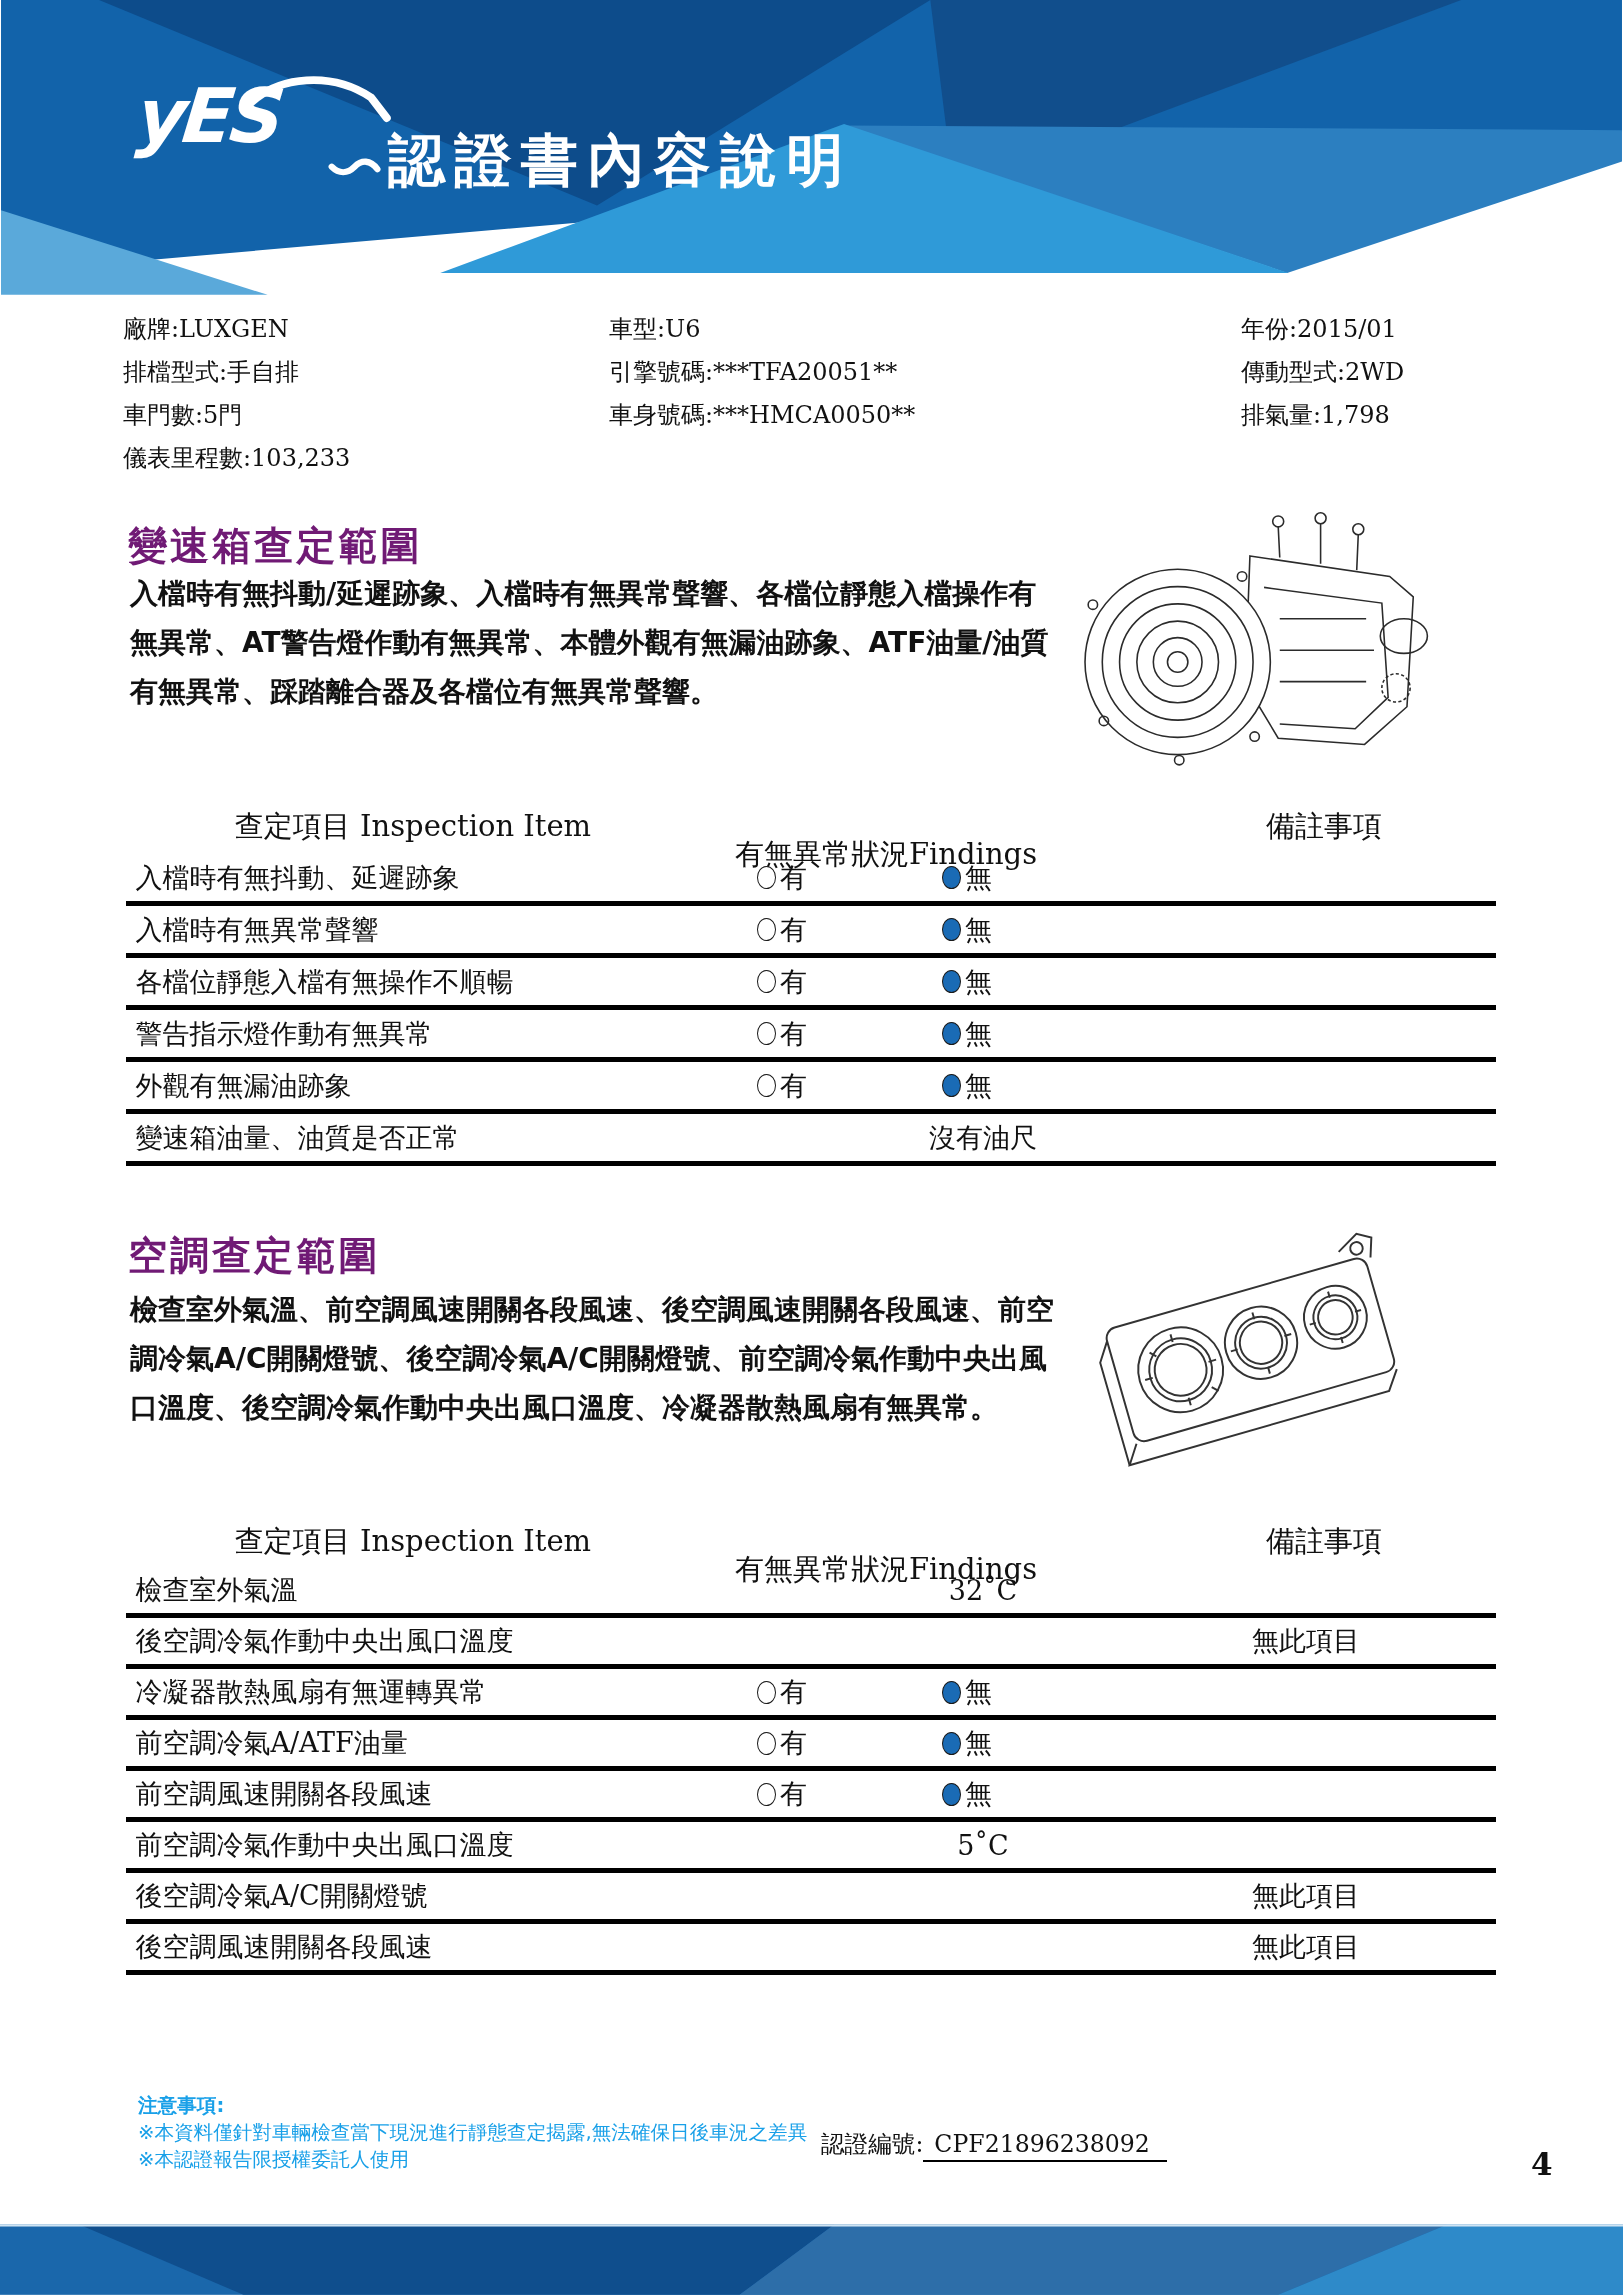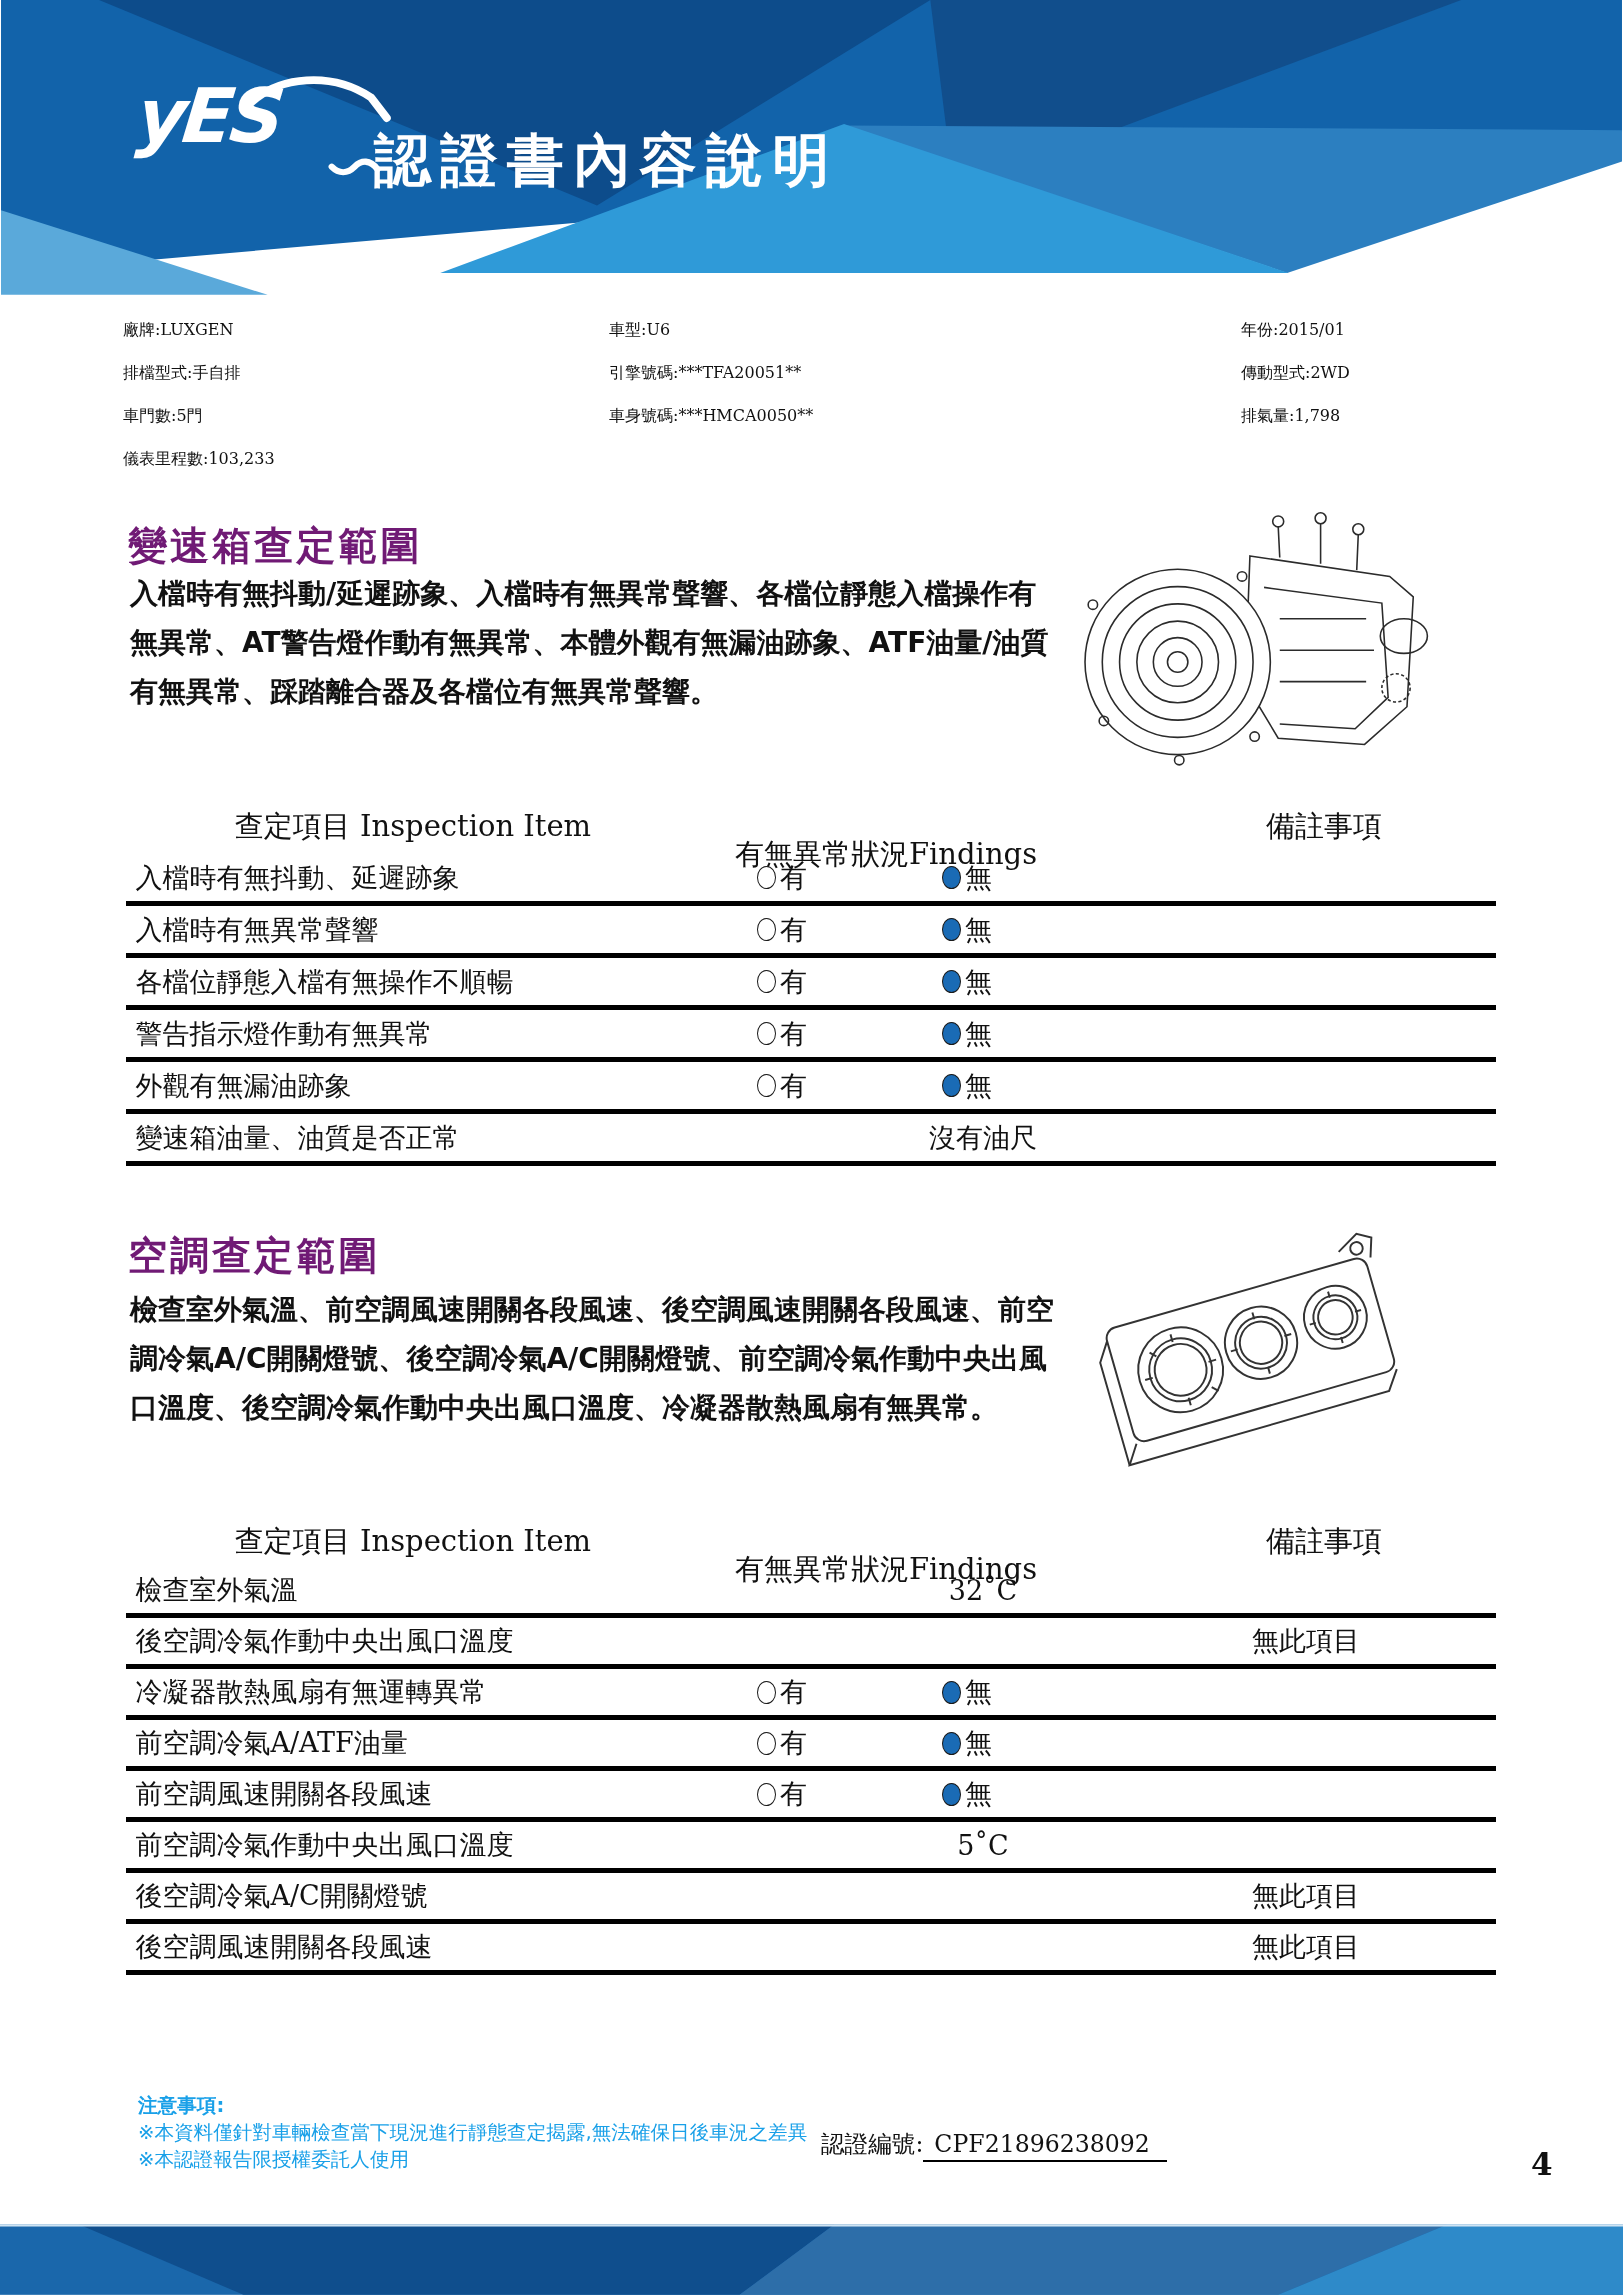--- a/index.html
+++ b/index.html
@@ -6,25 +6,25 @@
   #page{position:relative;width:1623px;height:2295px;margin:0 auto;background:#ffffff;overflow:hidden;
         font-family:"DejaVu Serif","Liberation Serif",serif;color:#111;}
   svg{display:block;}
 
   
   #header-art{position:absolute;top:0;left:0;}
   #logo{position:absolute;left:138px;top:79px;width:267px;height:102px;color:#fff;}
   #logo-text{position:absolute;left:0;top:0;font:italic 900 75px/1 "DejaVu Sans","Liberation Sans",sans-serif;
              letter-spacing:-3.9px;transform:skewX(-6deg);}
   #logo-swoosh{position:absolute;left:93px;top:-12.6px;}
-  #page-title{position:absolute;left:374px;top:91px;font:bold 57px/1.1 "DejaVu Sans","Liberation Sans",sans-serif;
+  #page-title{position:absolute;left:388px;top:91px;font:bold 57px/1.1 "DejaVu Sans","Liberation Sans",sans-serif;
               color:#fff;letter-spacing:9.4px;white-space:nowrap;}
 
   
-  .vcol{position:absolute;top:308px;font-size:16px;line-height:43px;white-space:nowrap;}
+  .vcol{position:absolute;top:308px;font-size:24px;line-height:43px;white-space:nowrap;}
   #vcol1{left:123px;} #vcol2{left:609px;} #vcol3{left:1241px;}
   .vcol div{height:43px;}
 
   
   .sec-heading{position:absolute;left:128px;margin:0;font:bold 39px/1.1 "DejaVu Sans","Liberation Sans",sans-serif;
                color:#701a75;letter-spacing:3.1px;white-space:nowrap;}
   #sec1-heading{top:525px;} #sec2-heading{top:1235px;}
   .sec-para{position:absolute;left:130px;width:927px;font:bold 28px/49px "DejaVu Sans","Liberation Sans",sans-serif;
             color:#111;}
   .sec-para p{margin:0;}

